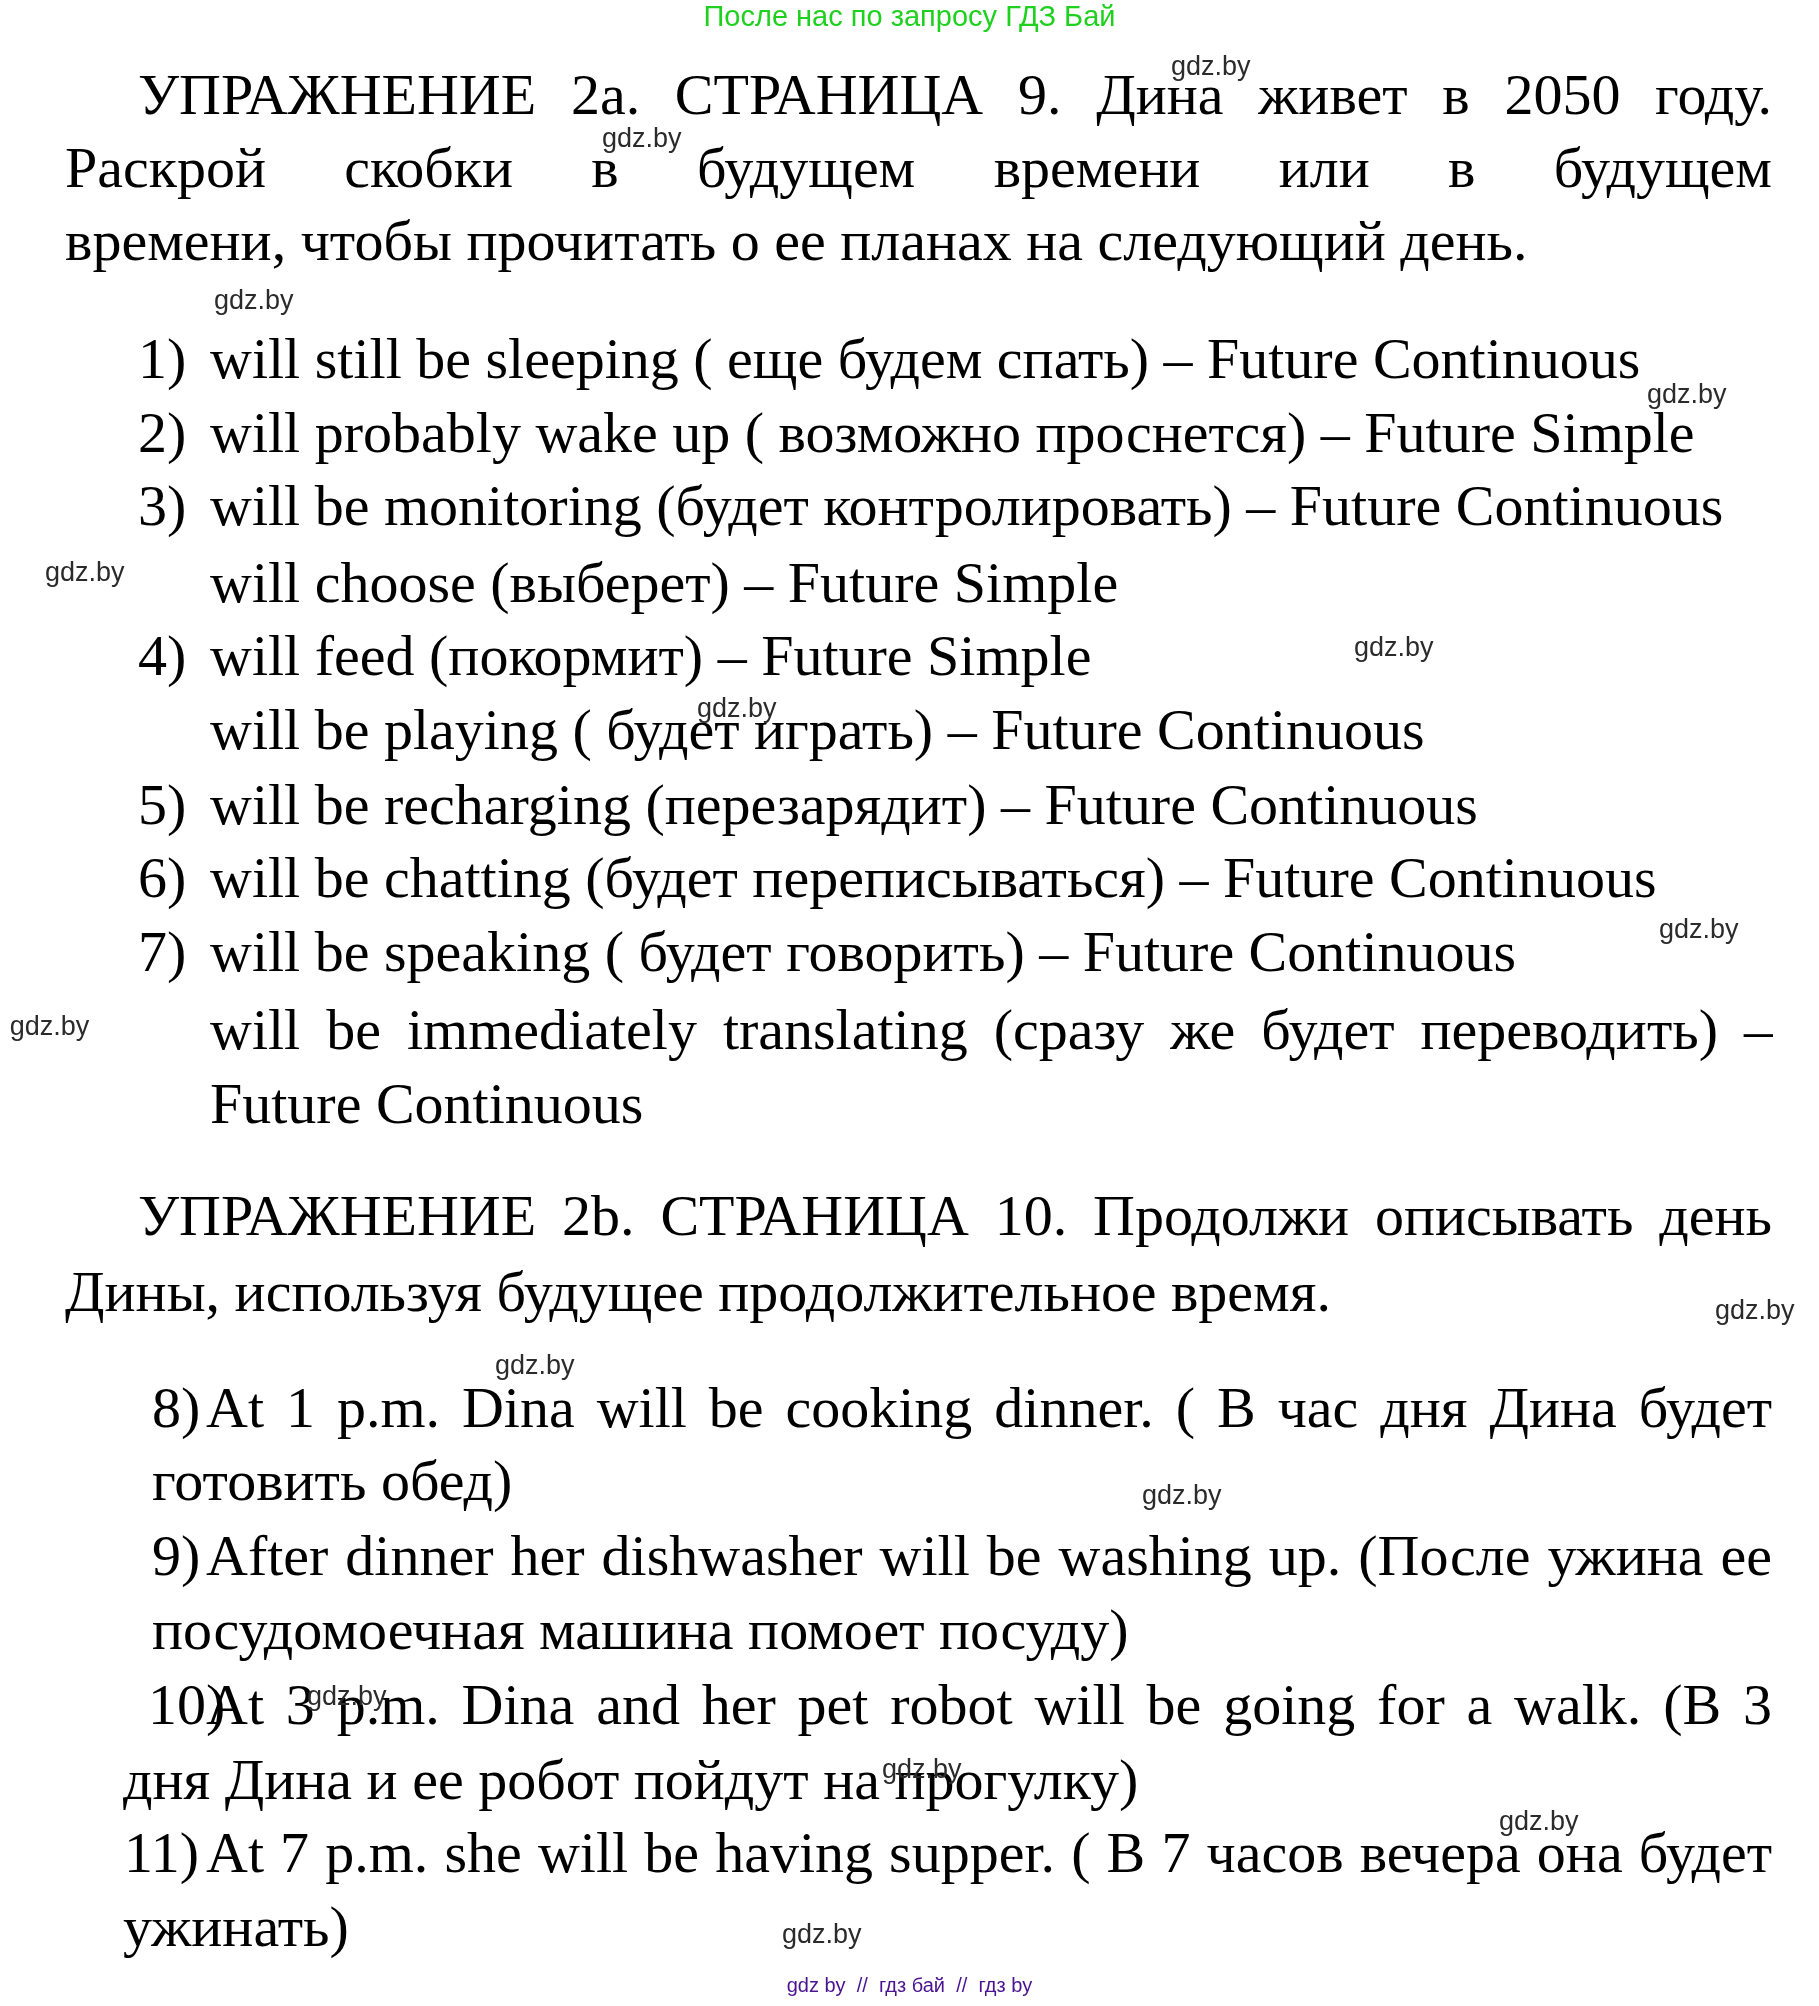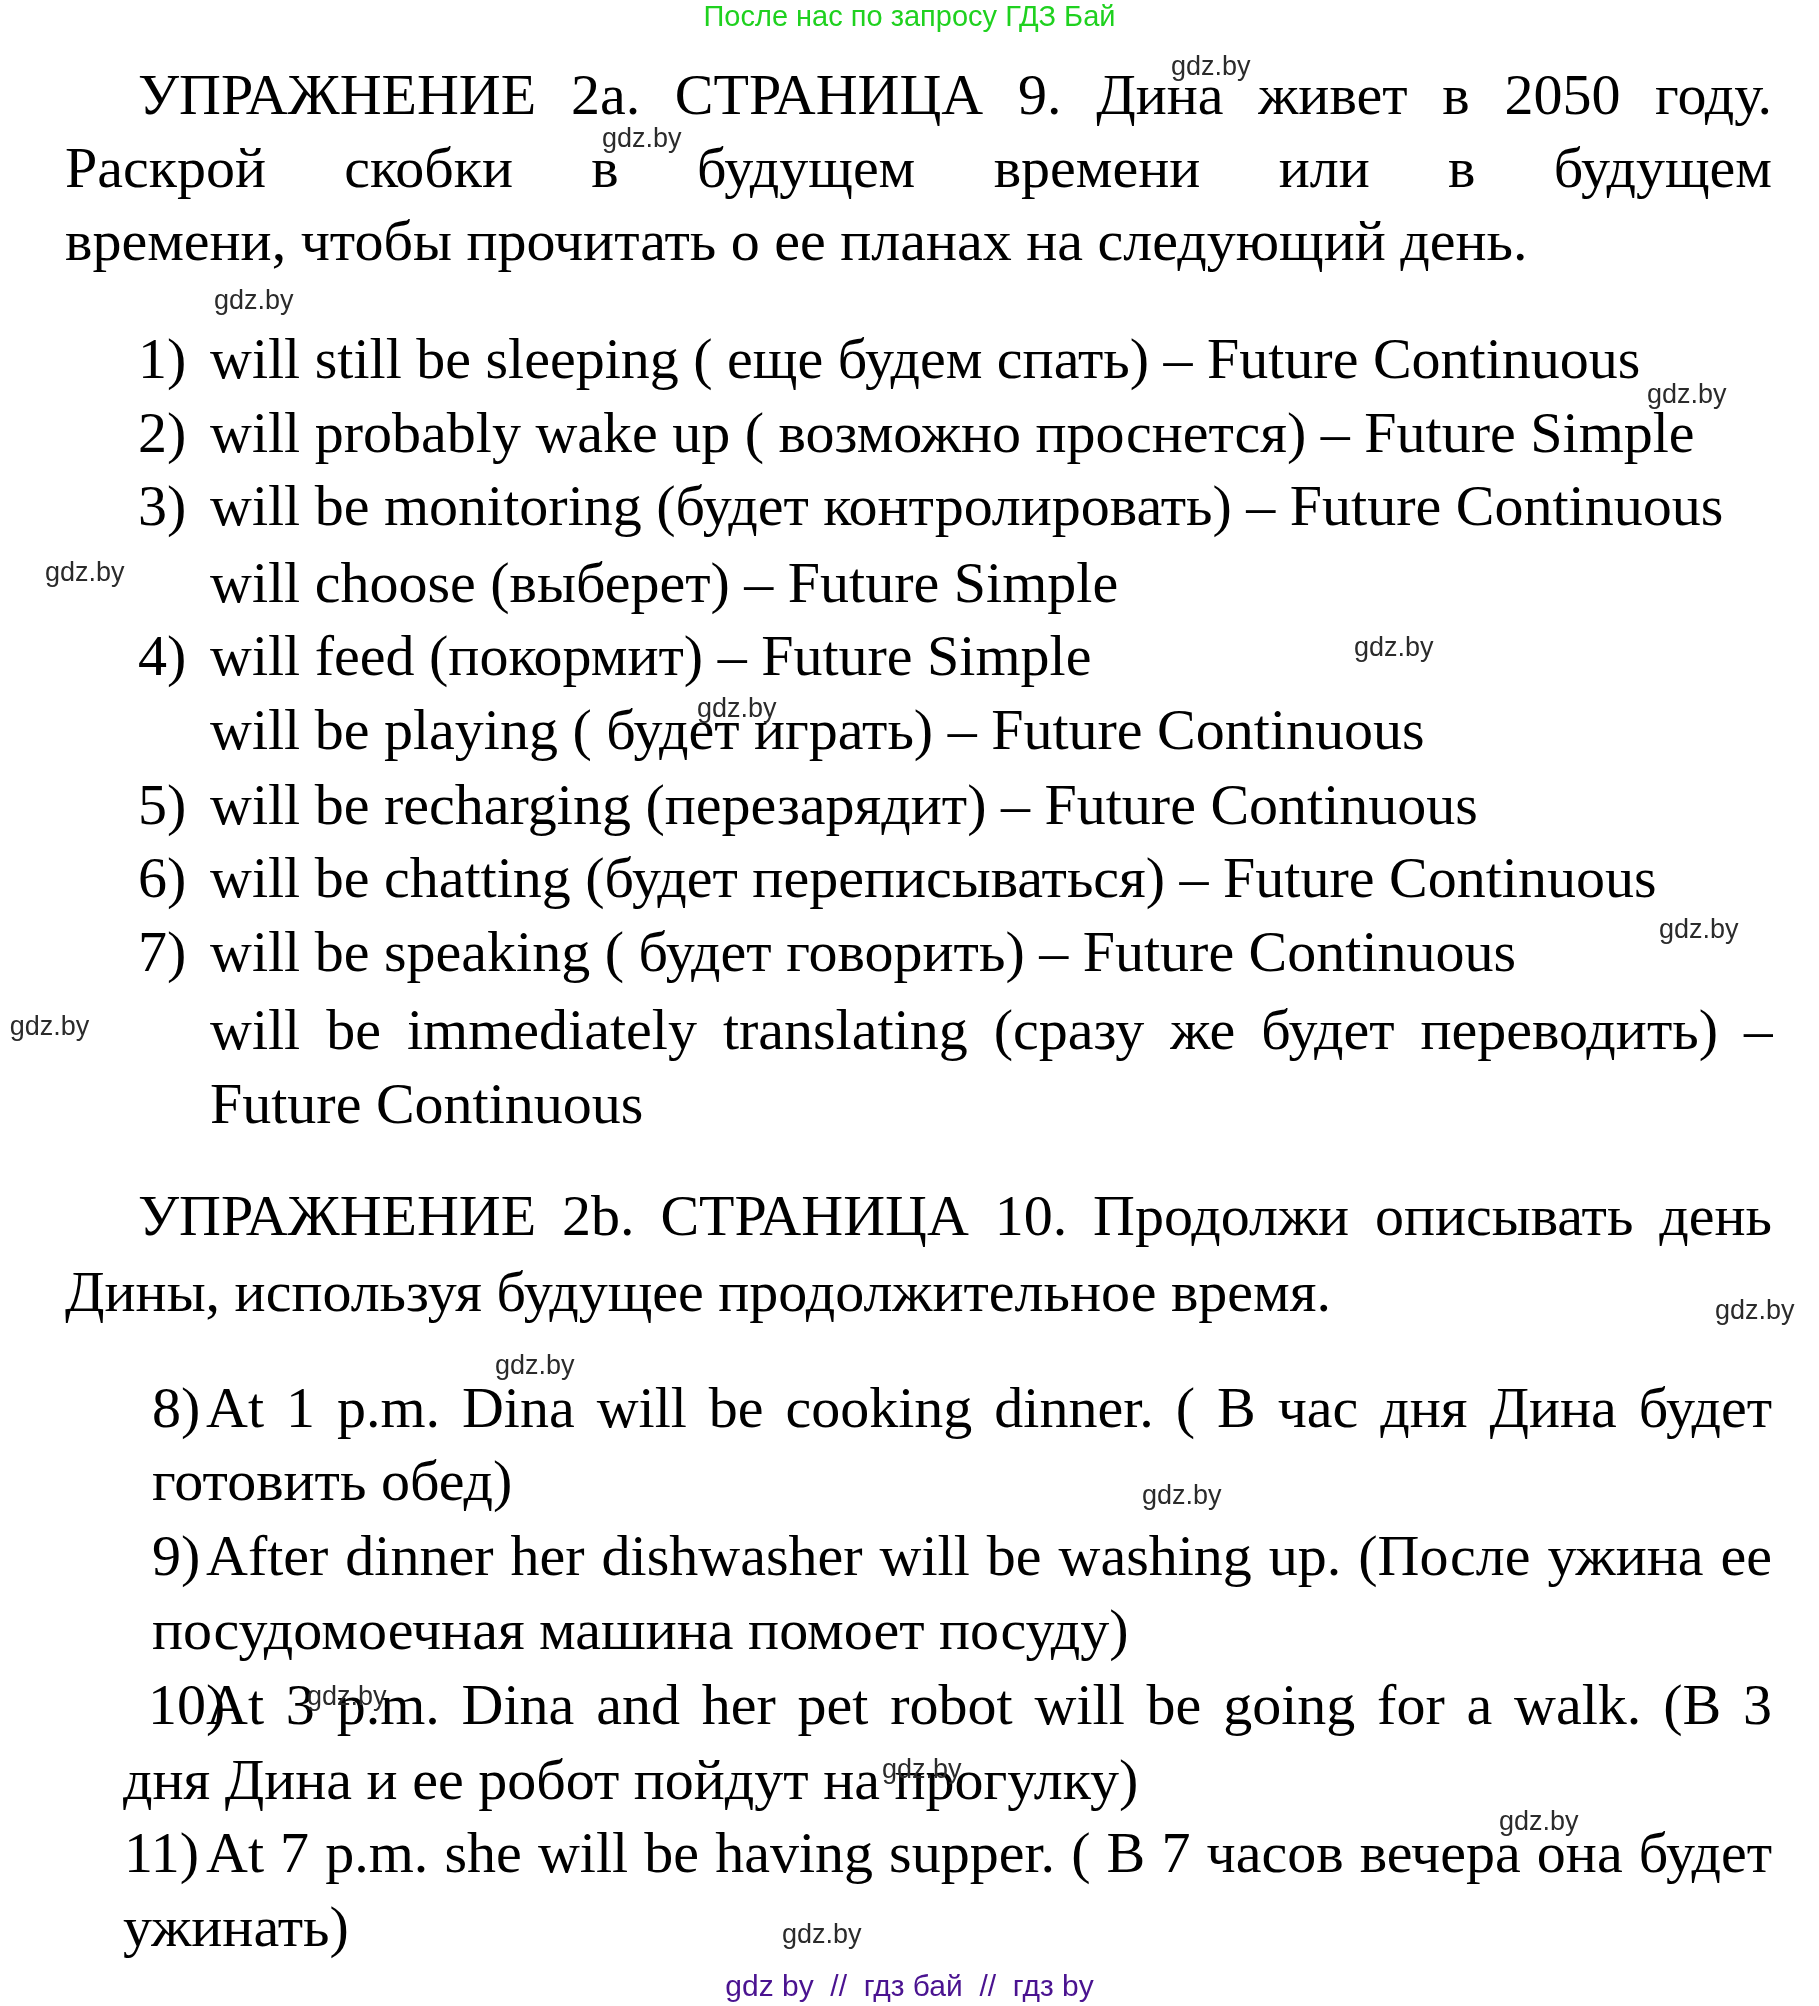--- a/index.html
+++ b/index.html
@@ -15,21 +15,21 @@
     white-space: nowrap;
   }
   .jst { text-align: justify; text-align-last: justify; white-space: normal; overflow: hidden; }
   .num { position: absolute; font-family: "Liberation Serif", serif; font-size: 58px; line-height: 74px; color:#000; }
   .wm {
     position: absolute; font-family: "Liberation Sans", sans-serif;
     font-size: 27px; line-height: 29px; color: #2b2b2b; white-space: nowrap;
   }
   .footer {
     position: absolute; left: 0; top: 1968px; width: 1819px; text-align: center;
-    font-family: "Liberation Sans", sans-serif; font-size: 30px; line-height: 35px;
+    font-family: "Liberation Sans", sans-serif; font-size: 20px; line-height: 35px;
     color: #4a1390; white-space: pre;
   }
 </style>
 </head>
 <body>
 
 <div class="top-banner">После нас по запросу ГДЗ Бай</div>
 
 <div class="ln jst" style="left:138px; top:58px; width:1634px;">УПРАЖНЕНИЕ 2a. СТРАНИЦА 9. Дина живет в 2050 году.</div>
 <div class="ln jst" style="left:65px; top:131px; width:1707px;">Раскрой скобки в будущем времени или в будущем продолжительном</div>

